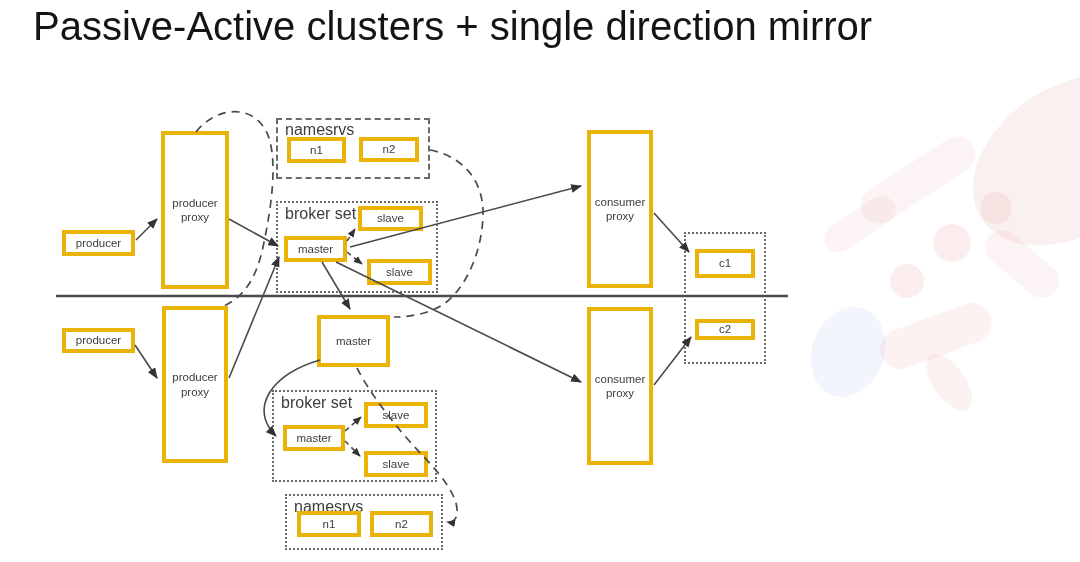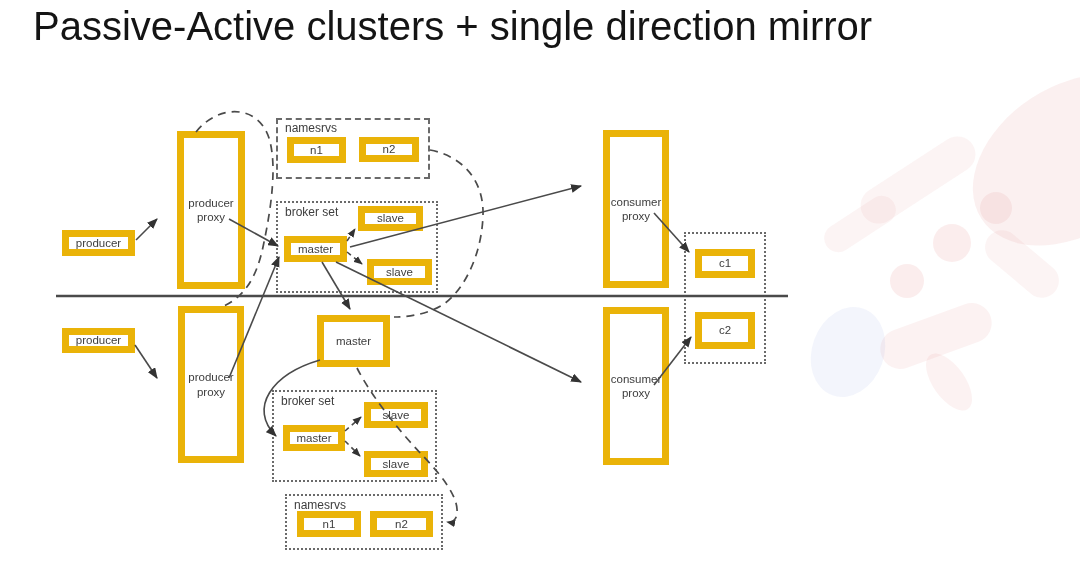--- a/index.html
+++ b/index.html
@@ -8,31 +8,31 @@
     overflow:hidden;font-family:"Liberation Sans",sans-serif;
   }
   #title{
     position:absolute;left:33px;top:4px;width:1030px;
     font-size:40px;font-weight:400;color:#141414;letter-spacing:0px;
     white-space:nowrap;
   }
   .box{
     position:absolute;display:flex;align-items:center;justify-content:center;
     text-align:center;font-size:11.5px;color:#3d3d3d;background:#ffffff;
-    border:7px solid #eab308;box-sizing:border-box;line-height:1.25;z-index:2;
+    border:4px solid #eab308;box-sizing:border-box;line-height:1.25;z-index:2;
   }
   .group{
     position:absolute;border:2px dotted #6a6a6a;box-sizing:border-box;
     background:transparent;z-index:1;
   }
   .group.dashed{border-style:dashed;}
   .group-label{
-    position:absolute;font-size:12px;color:#3d3d3d;z-index:2;background:transparent;
+    position:absolute;font-size:16px;color:#3d3d3d;z-index:2;background:transparent;
   }
-  .wrap2{padding:16px 7px;margin-left:16px;}
+  .wrap2{padding:16px 7px;}
   #connectors{position:absolute;left:0;top:0;z-index:3;pointer-events:none;}
   #watermark{position:absolute;left:0;top:0;z-index:0;pointer-events:none;}
 </style>
 </head>
 <body>
 
 <div id="stage">
 
   <svg id="watermark" width="1080" height="562" viewBox="0 0 1080 562">
     <ellipse cx="1072" cy="160" rx="108" ry="74" fill="#e08080" opacity="0.12" transform="rotate(-33 1072 160)"></ellipse>
@@ -61,21 +61,21 @@
   <div class="group" style="left:276px;top:201px;width:162px;height:92px"></div>
   <div class="group-label" style="left:285px;top:205px">broker set</div>
   <div class="box" style="left:284px;top:236px;width:63px;height:26px">master</div>
   <div class="box" style="left:358px;top:206px;width:65px;height:25px">slave</div>
   <div class="box" style="left:367px;top:259px;width:65px;height:26px">slave</div>
 
   <div class="box wrap2" style="left:587px;top:130px;width:66px;height:158px">consumer proxy</div>
 
   <div class="group" style="left:684px;top:232px;width:82px;height:132px"></div>
   <div class="box" style="left:695px;top:249px;width:60px;height:29px">c1</div>
-  <div class="box" style="left:695px;top:312px;width:60px;height:37px">c2</div>
+  <div class="box" style="left:695px;top:319px;width:60px;height:21px">c2</div>
 
   <div class="box" style="left:62px;top:328px;width:73px;height:25px">producer</div>
 
   <div class="box wrap2" style="left:162px;top:306px;width:66px;height:157px">producer proxy</div>
 
   <div class="box" style="left:317px;top:315px;width:73px;height:52px">master</div>
 
   <div class="group" style="left:272px;top:390px;width:165px;height:92px"></div>
   <div class="group-label" style="left:281px;top:394px">broker set</div>
   <div class="box" style="left:283px;top:425px;width:62px;height:26px">master</div>

